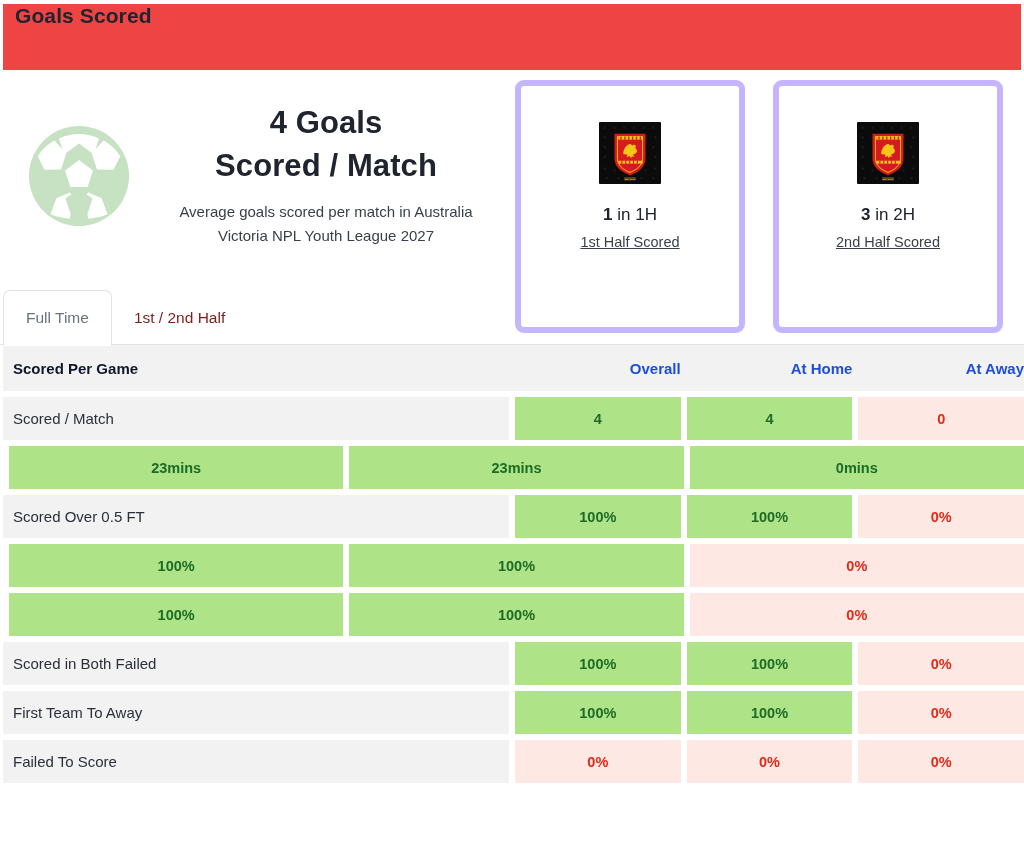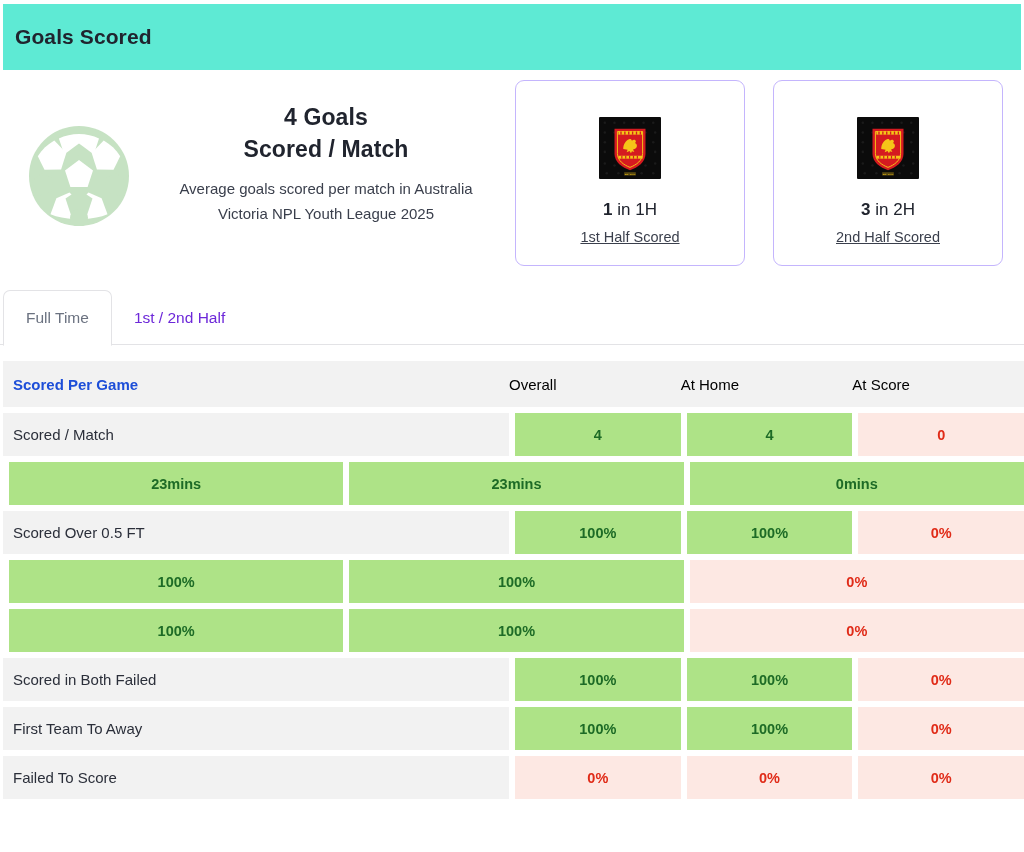--- a/index.html
+++ b/index.html
@@ -13,23 +13,23 @@
     overflow: hidden;
     font-family: "Liberation Sans", sans-serif;
     color: #2b2f3a;
     -webkit-font-smoothing: antialiased;
   }
 
   
   .page-header {
     margin: 4px 3px 0 3px;
     height: 66px;
-    background: #5eead4;
-    display: flex;
-    align-items: center;
+    background: #ef4444;
+    display: flex;
+    align-items: flex-start;
     padding-left: 12px;
     box-sizing: border-box;
   }
   .page-header .title {
     font-size: 21px;
     font-weight: 700;
     letter-spacing: .1px;
     color: #20242e;
   }
 
@@ -61,21 +61,21 @@
     height: 100px;
     display: block;
   }
   .hero-text {
     flex: 1;
     text-align: center;
     padding-right: 18px;
     box-sizing: border-box;
   }
   .hero-headline {
-    font-size: 23px;
+    font-size: 31px;
     font-weight: 700;
     line-height: 1.38;
     color: #20242e;
     margin-top: 22px;
     letter-spacing: .1px;
   }
   .hero-sub {
     font-size: 15px;
     line-height: 1.62;
     color: #3a3f4c;
@@ -86,22 +86,22 @@
   }
 
   
   .cards {
     display: flex;
     gap: 28px;
     padding-top: 10px;
   }
   .stat-card {
     width: 230px;
-    height: 186px;
-    border: 1px solid #c4b5fd;
+    height: 253px;
+    border: 6px solid #c4b5fd;
     border-radius: 9px;
     background: #fff;
     display: flex;
     flex-direction: column;
     align-items: center;
     justify-content: flex-start;
     padding-top: 36px;
     box-sizing: border-box;
   }
   .crest {
@@ -122,21 +122,21 @@
     margin-top: 11px;
     font-size: 14.5px;
     color: #3a3f4c;
     text-decoration: underline;
   }
 
   
   .tabs {
     position: relative;
     height: 55px;
-    margin: 5px 0 16px 0;
+    margin: 5px 0 0 0;
     padding-left: 3px;
     box-sizing: border-box;
   }
   .tabs-line {
     position: absolute;
     left: 0; right: 0; bottom: 0;
     height: 1px;
     background: #e3e3e6;
   }
   .tab-strip {
@@ -158,49 +158,49 @@
   .tab.active {
     background: #ffffff;
     border: 1px solid #e3e3e6;
     border-bottom: 1px solid #ffffff;
     border-top-left-radius: 7px;
     border-top-right-radius: 7px;
     color: #6b7280;
     margin-bottom: -1px;
   }
   .tab.inactive {
-    color: #6d28d9;
+    color: #7f1d1d;
   }
 
   
   .table {
     padding: 0 0 0 3px;
     box-sizing: border-box;
   }
   .t-header {
     display: flex;
     height: 46px;
     background: #f2f2f2;
     align-items: center;
     box-sizing: border-box;
   }
   .th-name {
     width: 506px;
     padding-left: 10px;
     font-size: 15px;
     font-weight: 700;
-    color: #1d4ed8;
+    color: #0f172a;
     box-sizing: border-box;
   }
   .th-col {
     flex: 1;
-    text-align: left;
+    text-align: right;
     font-size: 15px;
-    font-weight: 400;
-    color: #000000;
+    font-weight: 700;
+    color: #1d4ed8;
   }
   .t-row {
     display: flex;
     height: 43px;
     margin-top: 6px;
     align-items: stretch;
     box-sizing: border-box;
   }
   .td-name {
     width: 506px;
@@ -266,21 +266,21 @@
         <g fill="#ffffff">
           <path d="M41.6,62.8 L35.4,80.9 L46.5,90.5 L53.5,90.5 L64.6,80.9 L58.4,62.8 Z" opacity="0"></path>
         </g>
       </svg>
     </div>
     <div class="hero-text">
       <div class="hero-headline">
         <div>4 Goals</div>
         <div>Scored / Match</div>
       </div>
-      <div class="hero-sub">Average goals scored per match in Australia Victoria NPL Youth League 2025</div>
+      <div class="hero-sub">Average goals scored per match in Australia Victoria NPL Youth League 2027</div>
     </div>
   </div>
 
   <div class="cards">
 
     <div class="stat-card">
       <svg class="crest" viewBox="0 0 64 64">
         <rect width="64" height="64" fill="#0b0b0b"></rect>
         <g fill="#1b1b1b">
           <circle cx="6" cy="6" r="1.3"></circle>
@@ -404,21 +404,21 @@
       <span>1st / 2nd Half</span>
     </div>
   </div>
 </div>
 
 <div class="table">
   <div class="t-header">
     <div class="th-name">Scored Per Game</div>
     <div class="th-col">Overall</div>
     <div class="th-col">At Home</div>
-    <div class="th-col">At Score</div>
+    <div class="th-col">At Away</div>
   </div>
   <div id="rows-host">
       <div class="t-row">
         <div class="td-name">Scored / Match</div>
         <div class="td-val good">4</div>
         <div class="td-val good">4</div>
         <div class="td-val bad">0</div>
       </div>
       <div class="t-row">
         <div class="td-val good">23mins</div>

